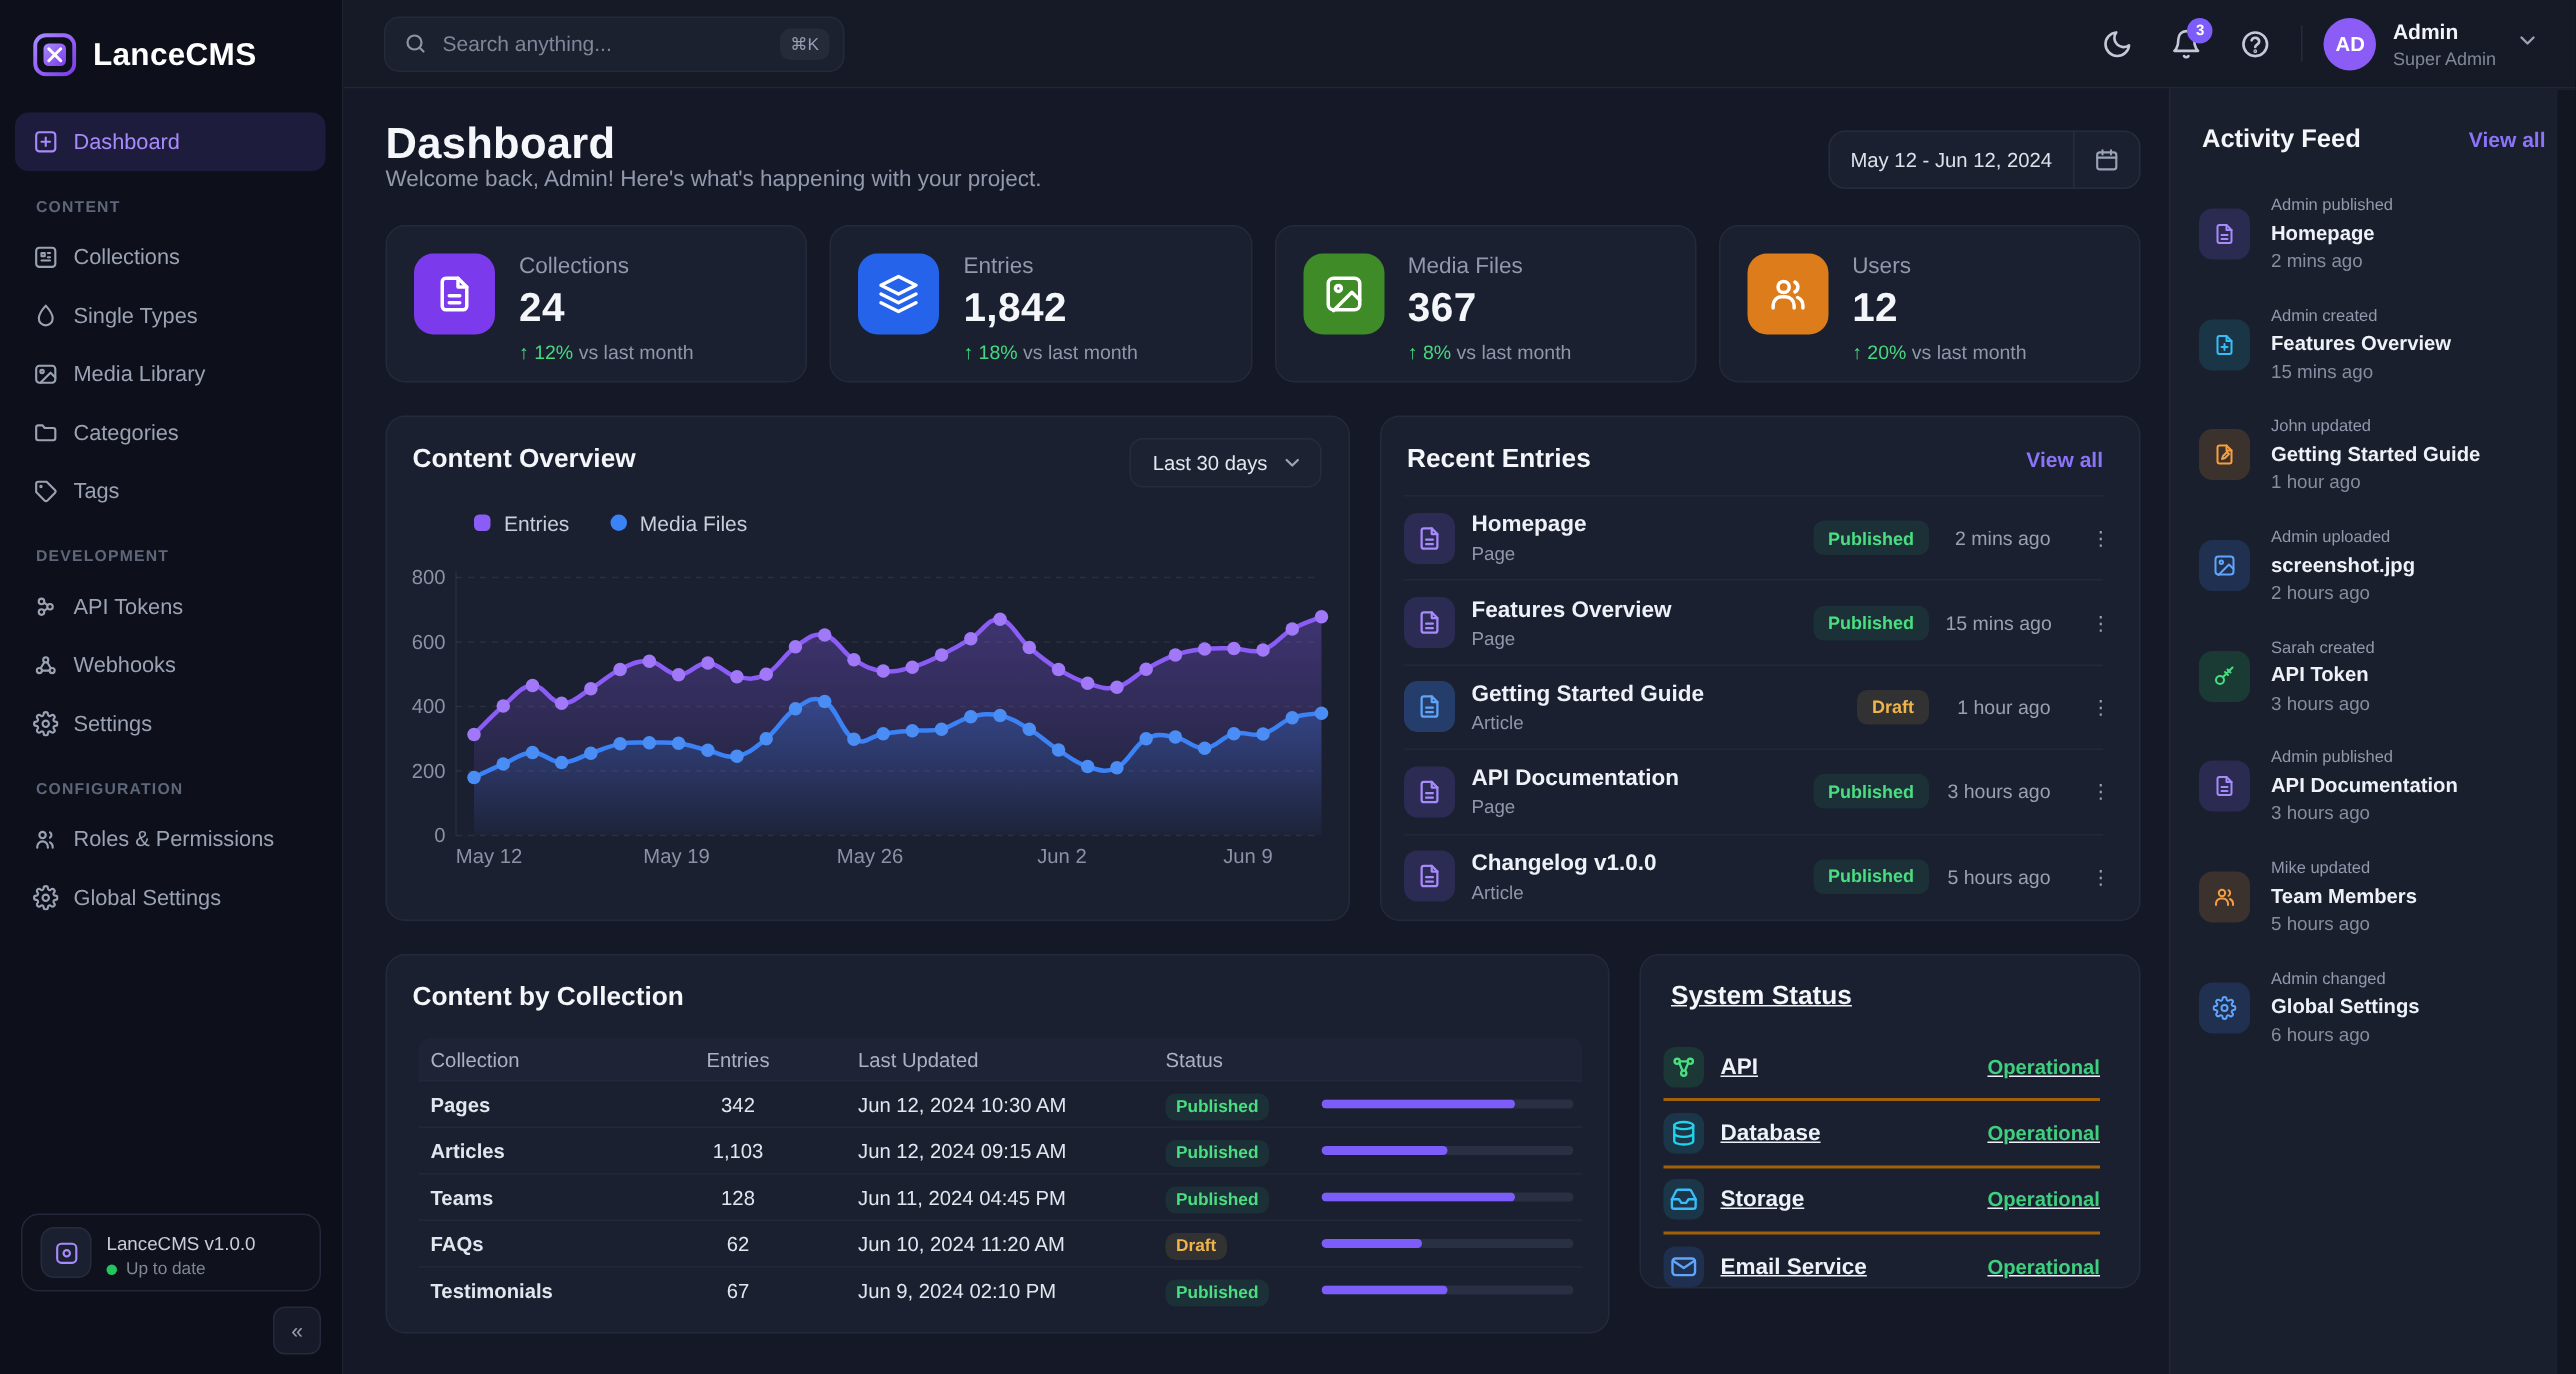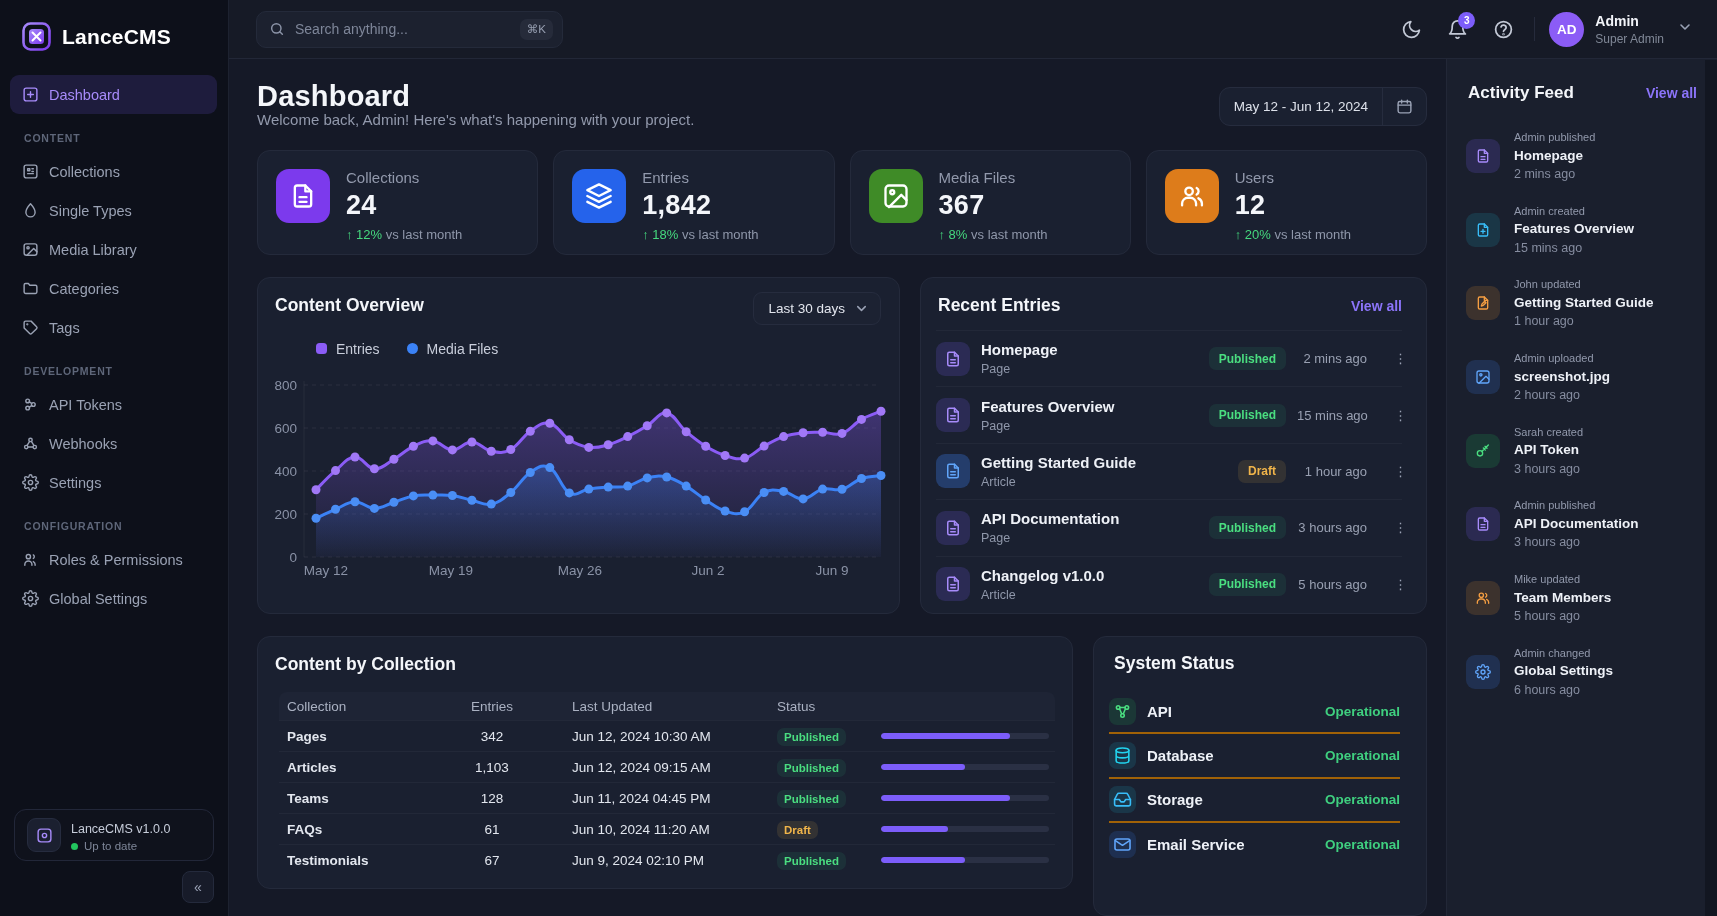--- a/index.html
+++ b/index.html
@@ -83,21 +83,21 @@
 .trow { display:flex; align-items:center; height:31px; font-size:13.5px; color:#e2e6ee; border-top:1px solid #222838; }
 .trow:first-of-type { border-top:none; }
 .c1 { width:190px; padding-left:8px; font-weight:bold; }
 .c2 { width:46px; text-align:center; }
 .c3 { width:262px; padding-left:57px; }
 .c4 { width:104px; }
 .c5 { flex:1; display:flex; align-items:center; }
 .tbl-head .c1 { font-weight:normal; }
 .bar { width:168px; height:6px; border-radius:3px; background:#2a3044; overflow:hidden; }
 .bar i { display:block; height:100%; border-radius:3px; background:#7c5dfa; }
-.status-card { flex:1; height:280px; padding:16px 26px 0 15px; }
+.status-card { flex:1; height:223px; padding:16px 26px 0 15px;text-decoration:underline; }
 .srow { display:flex; align-items:center; gap:11px; padding:7.7px 0; }
 .srow + .srow { border-top:2px solid #a16207; }
 .sic { width:27px; height:27px; border-radius:8px; display:flex; align-items:center; justify-content:center; }
 .sname { flex:1; font-size:15px; font-weight:bold; color:#eef1f7; }
 .sop { font-size:13.5px; font-weight:bold; color:#3fcf7f; }
 
 .activity { width:271px; min-width:271px; background:#1a1f2d; border-left:1px solid #222737; padding:24px 20px 0 19px; }
 .act-head { display:flex; justify-content:space-between; align-items:center; margin-bottom:28px; }
 .act-title { font-size:17px; font-weight:bold; color:#f4f6fa; }
 .act-item { display:flex; gap:14px; margin-bottom:23.7px; }
@@ -557,21 +557,21 @@
                 <div class="c3">Jun 11, 2024 04:45 PM</div>
                 <div class="c4"><span class="pill pub" style="font-size:11.5px;padding:3px 7px;">Published</span></div>
                 <div class="c5">
                   <div class="bar">
                     <i style="width:77%;"></i>
                   </div>
                 </div>
               </div>
 <div class="trow">
                 <div class="c1">FAQs</div>
-                <div class="c2">61</div>
+                <div class="c2">62</div>
                 <div class="c3">Jun 10, 2024 11:20 AM</div>
                 <div class="c4"><span class="pill draft" style="font-size:11.5px;padding:3px 7px;">Draft</span></div>
                 <div class="c5">
                   <div class="bar">
                     <i style="width:40%;"></i>
                   </div>
                 </div>
               </div>
 <div class="trow">
                 <div class="c1">Testimonials</div>

